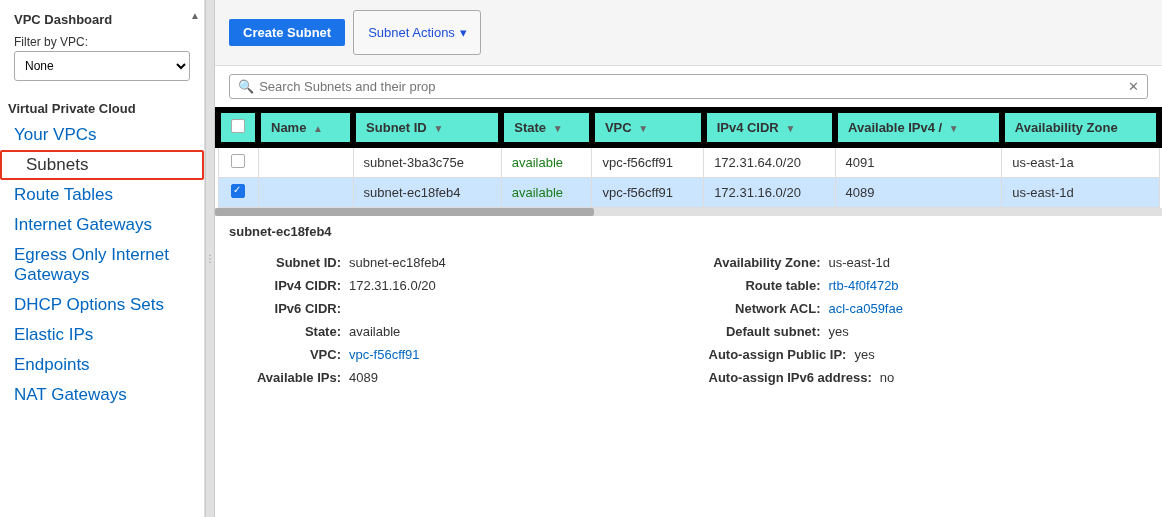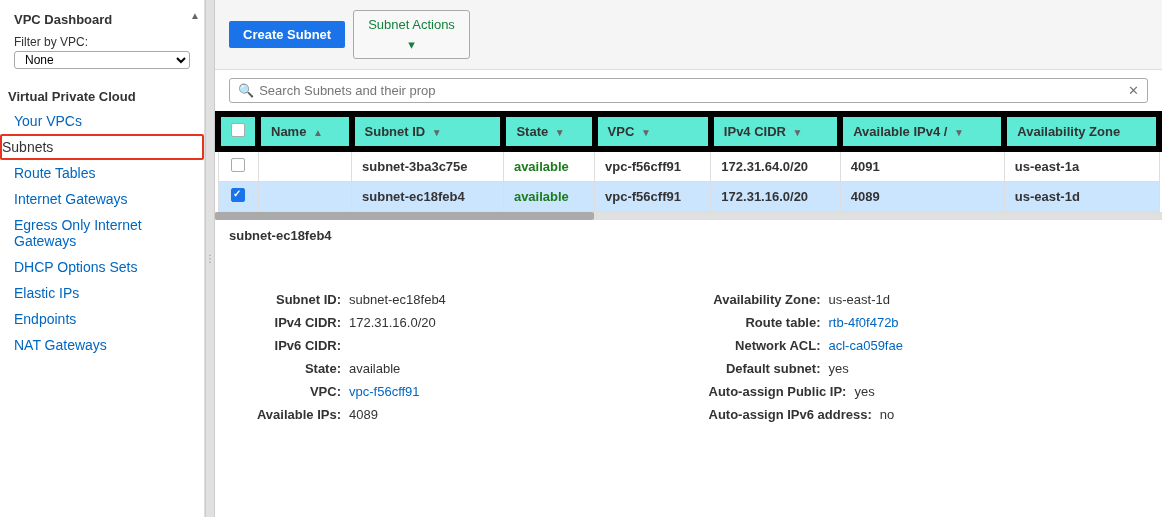--- a/index.html
+++ b/index.html
@@ -3,47 +3,47 @@
   <meta charset="utf-8">
   <style>
     * { box-sizing: border-box; margin: 0; padding: 0; }
     body { font-family: Arial, sans-serif; font-size: 13px; background: #f5f5f5; color: #333; display: flex; height: 517px; overflow: hidden; }
 
     
     .sidebar { width: 205px; background: #fff; border-right: 1px solid #ddd; display: flex; flex-direction: column; height: 100%; overflow-y: auto; position: relative; }
     .sidebar-title { font-size: 13px; font-weight: bold; padding: 12px 14px 8px; color: #333; }
     .sidebar-scroll-btn { position: absolute; right: 4px; top: 10px; font-size: 10px; color: #666; cursor: pointer; }
     .filter-label { font-size: 12px; padding: 0 14px 2px; color: #333; }
-    .filter-select { margin: 0 14px 12px; width: calc(100% - 28px); border: 1px solid #aaa; border-radius: 3px; padding: 0 6px; font-size: 12px; background: #fff; }
+    .filter-select { margin: 0 14px 12px; width: calc(100% - 28px); border: 1px solid #aaa; border-radius: 3px; padding: 6px 6px; font-size: 12px; background: #fff; }
     .sidebar-section-title { font-size: 13px; font-weight: bold; padding: 8px 8px 4px; color: #333; }
-    .sidebar-item { padding: 5px 14px; font-size: 14px; color: #0066c0; cursor: pointer; }
-    .sidebar-item.active { border: 2px solid #e8341c; color: #333; font-weight: normal; border-radius: 2px; padding: 3px 0; }
+    .sidebar-item { padding: 5px 14px; font-size: 17px; color: #0066c0; cursor: pointer; }
+    .sidebar-item.active { border: 2px solid #e8341c; color: #333; font-weight: normal; border-radius: 2px; padding: 3px 24px; }
 
     
     .resize-handle { width: 10px; background: #e0e0e0; border-left: 1px solid #ccc; border-right: 1px solid #ccc; cursor: col-resize; display: flex; align-items: center; justify-content: center; color: #999; font-size: 10px; flex-shrink: 0; }
 
     
     .main { flex: 1; display: flex; flex-direction: column; overflow: hidden; background: #fff; }
 
     
     .toolbar { padding: 10px 14px; display: flex; align-items: center; gap: 8px; background: #f5f5f5; border-bottom: 1px solid #ddd; flex-shrink: 0; }
     .btn-primary { background: #1a73e8; color: #fff; border: none; padding: 6px 14px; font-size: 13px; border-radius: 2px; cursor: pointer; font-weight: bold; }
-    .btn-secondary { background: #f8f8f8; color: #15803d; border: 1px solid #aaa; padding: 6px 14px; font-size: 13px; border-radius: 3px; cursor: pointer; display: flex; align-items: center; gap: 5px; flex-direction: column; }
+    .btn-secondary { background: #f8f8f8; color: #1d4ed8; border: 1px solid #aaa; padding: 14px 14px; font-size: 13px; border-radius: 3px; cursor: pointer; display: flex; align-items: center; gap: 5px; }
 
     
     .search-bar { margin: 8px 14px; display: flex; align-items: center; border: 1px solid #aaa; border-radius: 3px; background: #fff; padding: 4px 8px; }
     .search-icon { color: #777; margin-right: 5px; font-size: 13px; }
     .search-input { border: none; outline: none; font-size: 13px; flex: 1; color: #555; }
     .search-clear { color: #777; cursor: pointer; font-size: 13px; }
 
     
     .table-container { overflow-x: auto; flex-shrink: 0; }
     table { width: 100%; border-collapse: collapse; font-size: 13px; }
     th { background: #5eead4; border: 6px solid #000000; padding: 6px 10px; text-align: left; font-weight: bold; white-space: nowrap; }
-    td { border: 1px solid #ddd; padding: 6px 10px; white-space: nowrap; font-weight: bold; }
+    td { border: 1px solid #ddd; padding: 6px 10px; white-space: nowrap; }
     tr.selected { background: #cce5ff; }
     .status-available { color: #1a7c1a; }
     .sort-icon { font-size: 10px; color: #666; margin-left: 3px; }
     .checkbox-cell { width: 28px; text-align: center; }
     .checked-box { display: inline-block; width: 14px; height: 14px; background: #1a73e8; border: 1px solid #1a73e8; border-radius: 2px; position: relative; }
     .checked-box::after { content: '✓'; color: #fff; font-size: 10px; position: absolute; top: -1px; left: 1px; }
     .unchecked-box { display: inline-block; width: 14px; height: 14px; background: #fff; border: 1px solid #aaa; border-radius: 2px; }
 
     
     .h-scroll-bar { height: 8px; background: #e0e0e0; margin: 0; position: relative; }
@@ -52,21 +52,21 @@
     
     .selected-label { padding: 8px 14px 4px; font-weight: bold; font-size: 13px; }
 
     
     .tabs { display: flex; border-bottom: 1px solid #ddd; padding: 0 14px; }
     .tab { padding: 7px 16px; border: 1px solid #ddd; border-bottom: none; cursor: pointer; font-size: 13px; background: #f5f5f5; margin-right: 3px; border-radius: 3px 3px 0 0; }
     .tab.active { background: #fff; border-bottom: 1px solid #fff; margin-bottom: -1px; font-weight: bold; }
 
     
     .details-panel { padding: 12px 14px; display: flex; gap: 40px; flex: 1; overflow-y: auto; }
-    .details-col { flex: 1; margin-top: 33px; }
+    .details-col { flex: 1; }
     .detail-row { display: flex; align-items: baseline; margin-bottom: 8px; }
     .detail-label { text-align: right; font-weight: bold; font-size: 13px; min-width: 120px; padding-right: 8px; color: #333; }
     .detail-value { font-size: 13px; color: #333; }
     .detail-value.link { color: #0066c0; cursor: pointer; text-decoration: none; }
   </style>
 </head>
 <body>
 
 <div class="sidebar">
   <div class="sidebar-title">VPC Dashboard</div>

